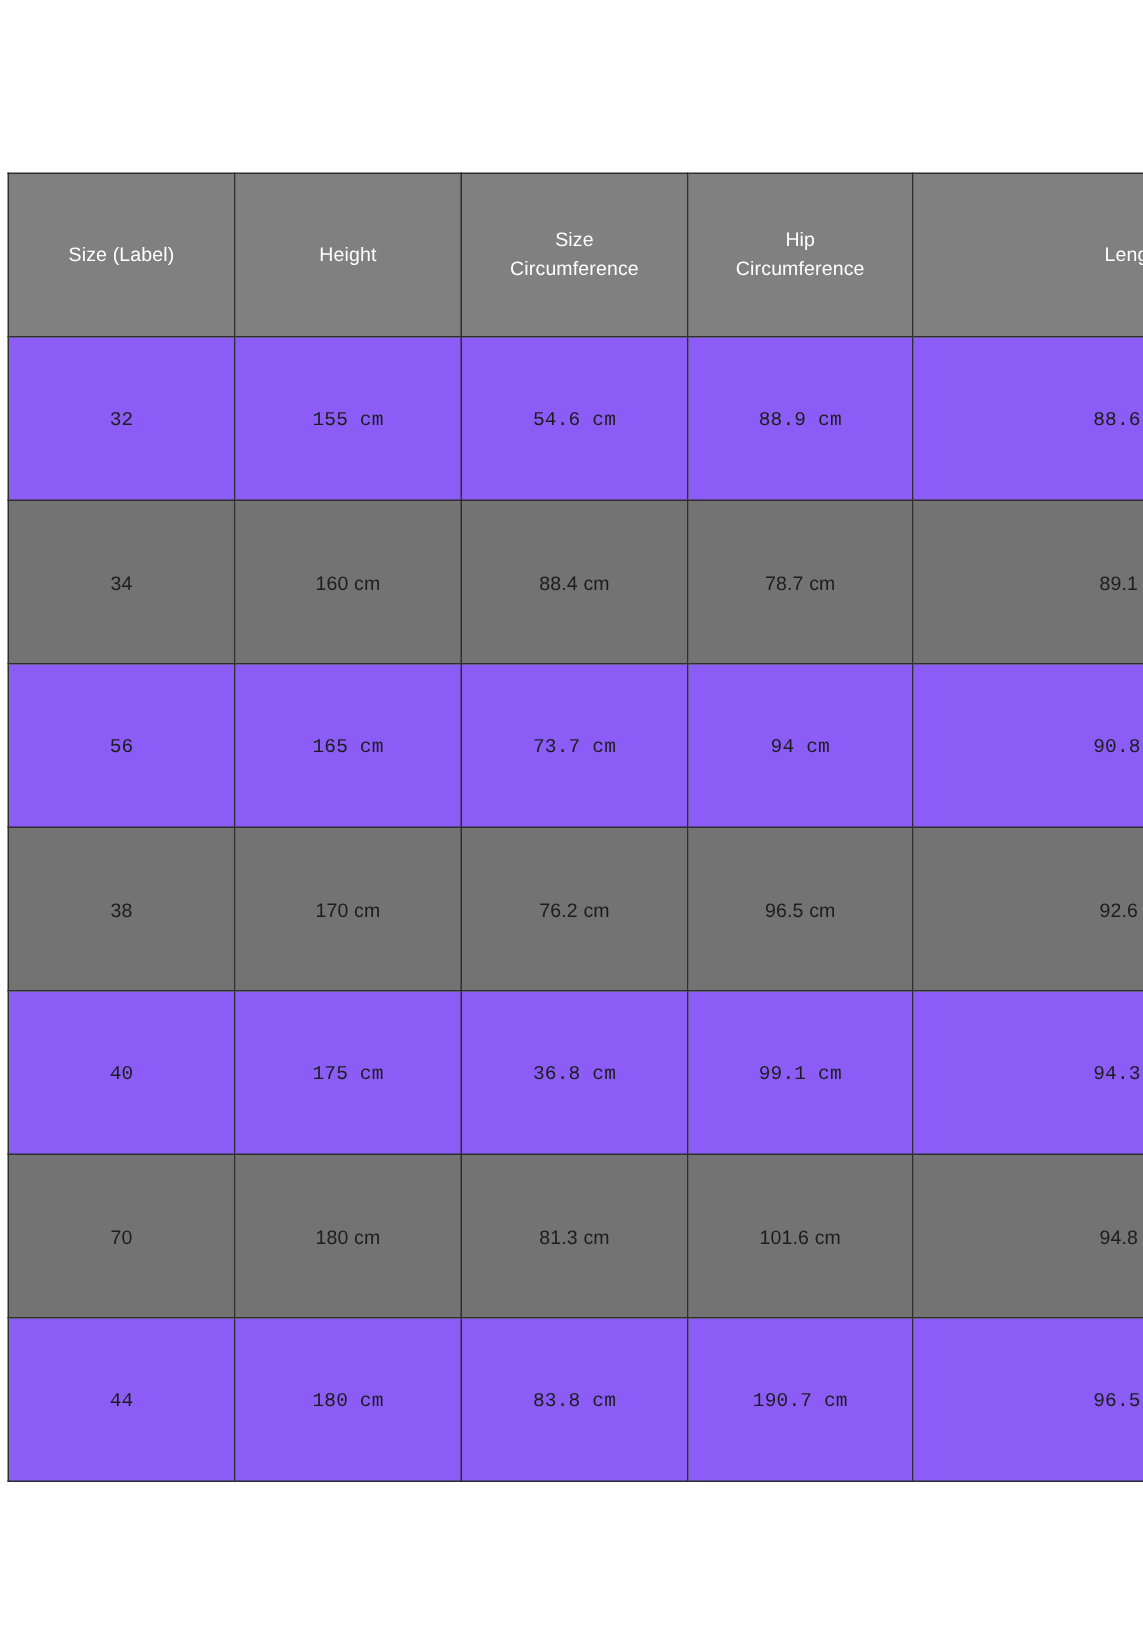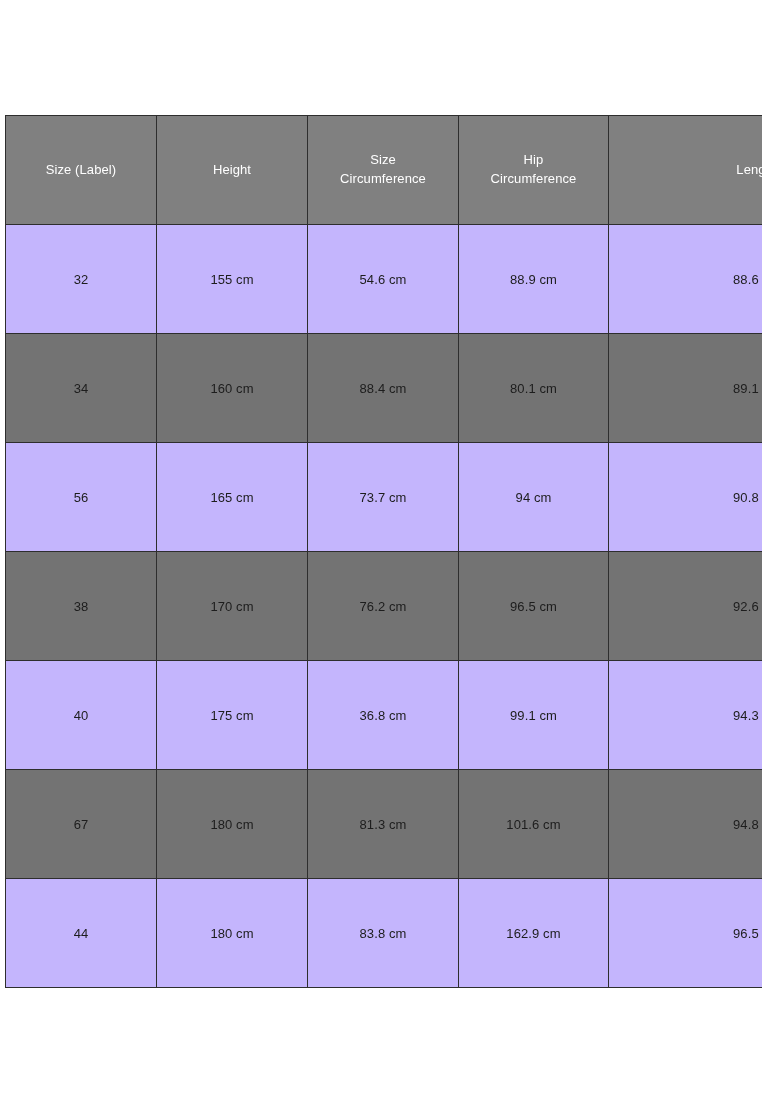--- a/index.html
+++ b/index.html
@@ -58,21 +58,22 @@
   table.size-chart tbody td {
     height: 108px;
     font-size: 13px;
     color: #1d1d1d;
     font-weight: normal;
     background: #737373;
     letter-spacing: 0.1px;
   }
 
   table.size-chart tbody tr.alt td {
-    background: #c4b5fd;
+    background: #8b5cf6;
+    font-family: Liberation Mono, monospace;
   }
 
   .hdr-line { display: block; }
 </style>
 </head>
 <body>
 
 <div id="size-chart-wrap">
   <table class="size-chart">
     <colgroup>
@@ -108,21 +109,21 @@
         <td>32</td>
         <td>155 cm</td>
         <td>54.6 cm</td>
         <td>88.9 cm</td>
         <td>88.6 cm</td>
       </tr>
       <tr>
         <td>34</td>
         <td>160 cm</td>
         <td>88.4 cm</td>
-        <td>80.1 cm</td>
+        <td>78.7 cm</td>
         <td>89.1 cm</td>
       </tr>
       <tr class="alt">
         <td>56</td>
         <td>165 cm</td>
         <td>73.7 cm</td>
         <td>94 cm</td>
         <td>90.8 cm</td>
       </tr>
       <tr>
@@ -133,28 +134,28 @@
         <td>92.6 cm</td>
       </tr>
       <tr class="alt">
         <td>40</td>
         <td>175 cm</td>
         <td>36.8 cm</td>
         <td>99.1 cm</td>
         <td>94.3 cm</td>
       </tr>
       <tr>
-        <td>67</td>
+        <td>70</td>
         <td>180 cm</td>
         <td>81.3 cm</td>
         <td>101.6 cm</td>
         <td>94.8 cm</td>
       </tr>
       <tr class="alt">
         <td>44</td>
         <td>180 cm</td>
         <td>83.8 cm</td>
-        <td>162.9 cm</td>
+        <td>190.7 cm</td>
         <td>96.5 cm</td>
       </tr>
     </tbody>
   </table>
 </div>
 
 </body></html>

